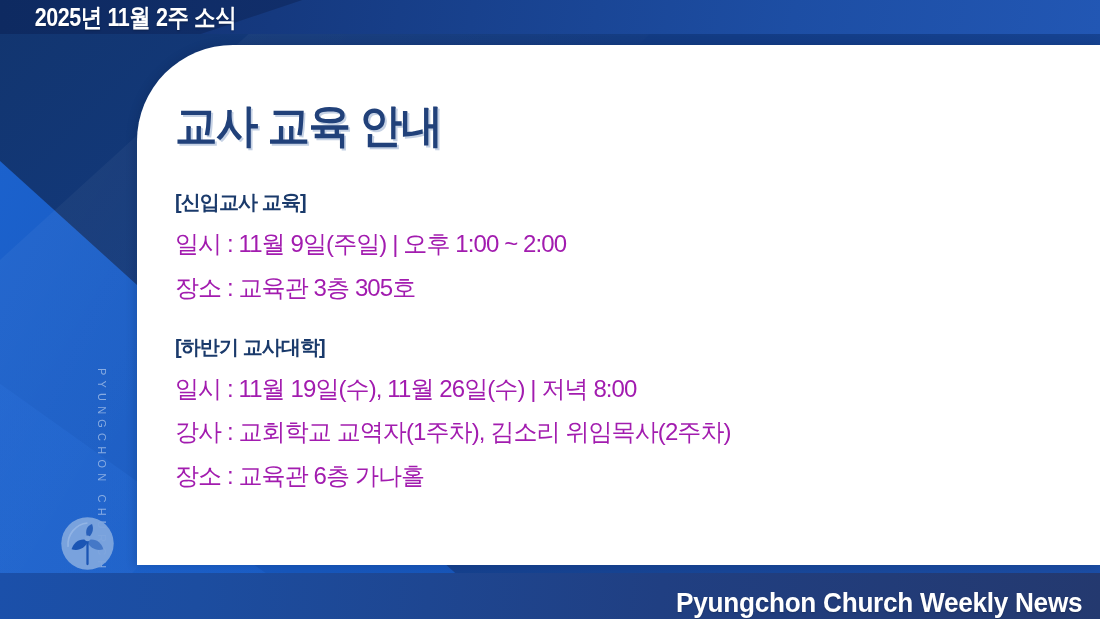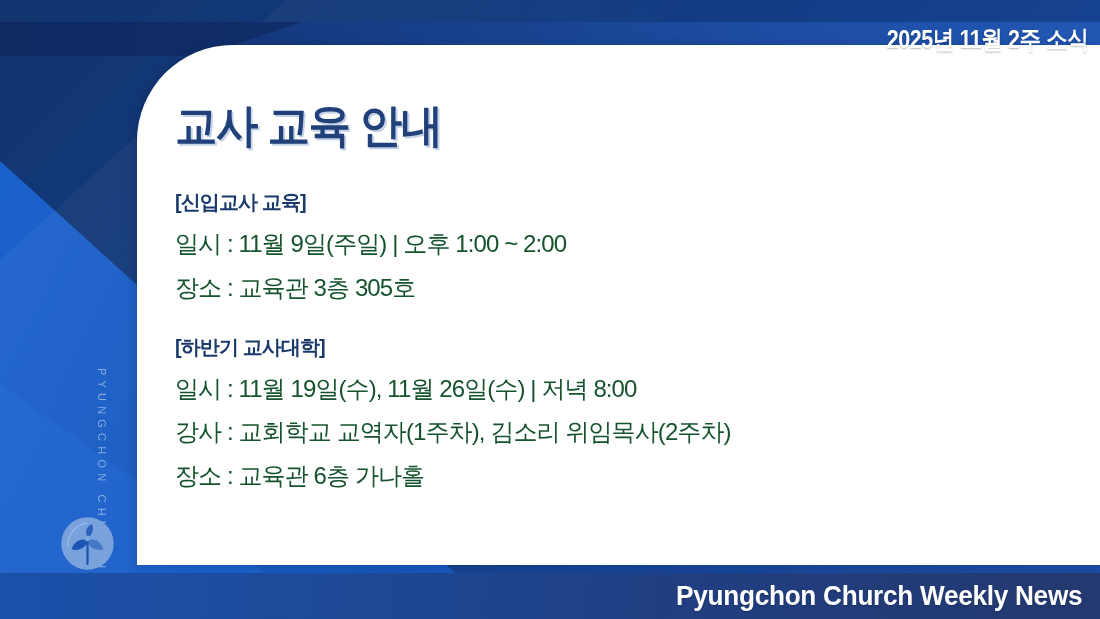--- a/index.html
+++ b/index.html
@@ -53,23 +53,21 @@
   
   .header-bar {
     position: absolute;
     left: 0;
     top: 0;
     width: 1100px;
     height: 34px;
     background: linear-gradient(100deg, #11306d 0%, #15397f 25%, #1d4ea4 72%, #2257b4 100%);
     display: flex;
     align-items: center;
-    justify-content: flex-end;
-    overflow: hidden;
-    margin-top: 22px;
+    overflow: hidden;
   }
   .header-bar .hdr-diag {
     position: absolute;
     left: 0;
     top: 0;
     width: 420px;
     height: 45px;
     background: linear-gradient(90deg, #0e2a61 0%, #12306e 100%);
     clip-path: polygon(0 0, 72% 0, 40% 100%, 0 100%);
   }
@@ -89,21 +87,21 @@
 
   
   .footer-bar {
     position: absolute;
     left: 0;
     bottom: 0;
     width: 1100px;
     height: 46px;
     background: linear-gradient(95deg, #1b50aa 0%, #1c4da0 18%, #203f82 60%, #24396f 100%);
     display: flex;
-    align-items: center;
+    align-items: flex-end;
     justify-content: flex-end;
     overflow: hidden;
   }
   .footer-title {
     color: #ffffff;
     font-size: 27px;
     font-weight: 700;
     letter-spacing: -0.3px;
     padding-right: 18px;
     white-space: nowrap;
@@ -172,21 +170,21 @@
     color: #1a3a6b;
     font-size: 20px;
     font-weight: 700;
     letter-spacing: -0.9px;
     line-height: 1.2;
     margin: 0 0 16px 0;
     white-space: nowrap;
   }
 
   .block-line {
-    color: #14532d;
+    color: #a21caf;
     font-size: 24px;
     font-weight: 500;
     letter-spacing: -0.9px;
     line-height: 1.2;
     margin: 15px 0 15px 0;
     white-space: nowrap;
   }
   .block-line:last-child { margin-bottom: 0; }
 </style>
 </head>

